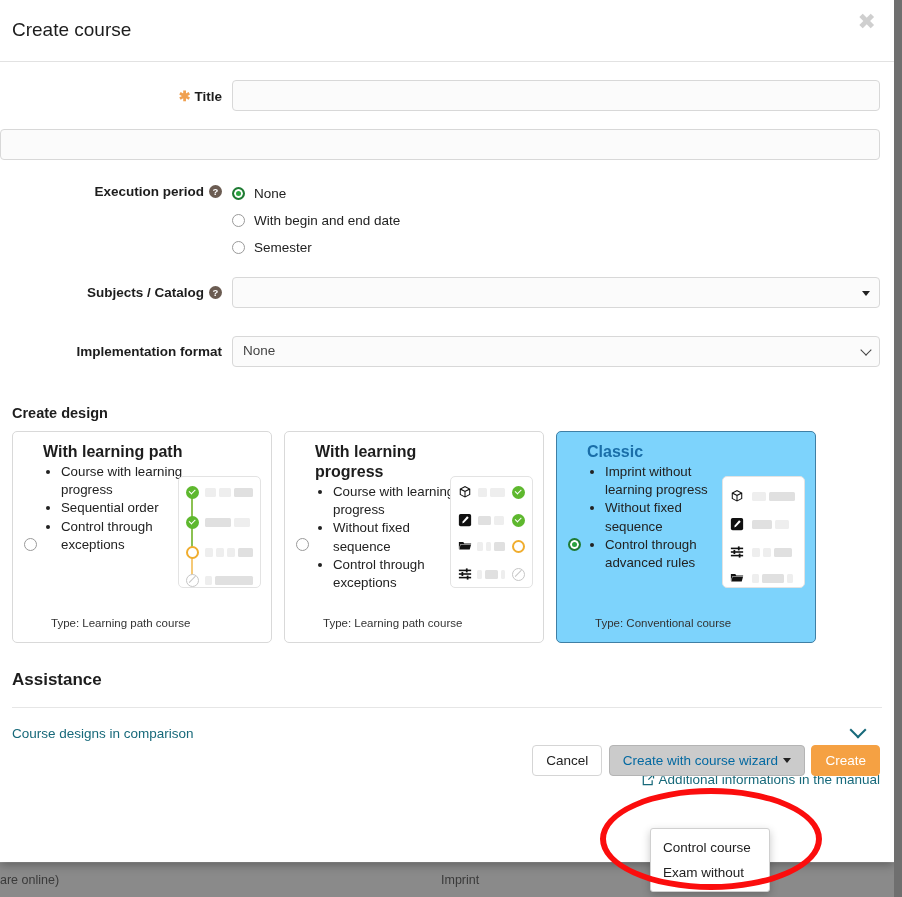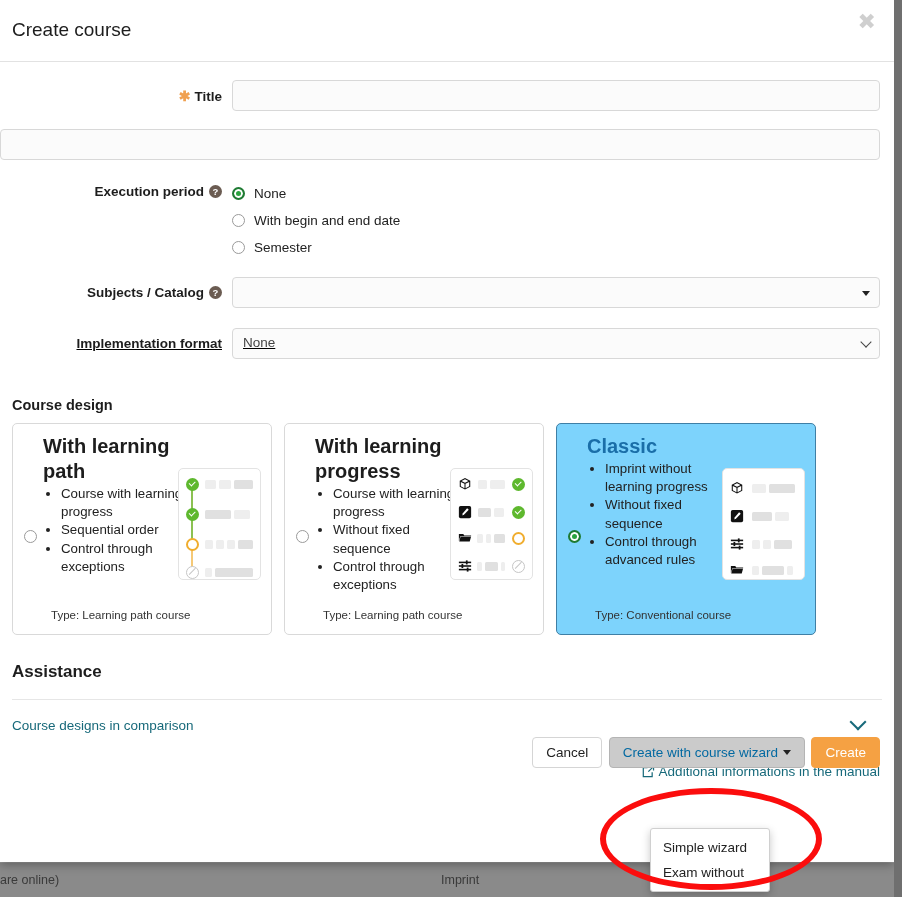--- a/index.html
+++ b/index.html
@@ -104,21 +104,21 @@
 
   
   .cards { display: flex; gap: 12px; padding: 0 12px; }
   .card {
     position: relative; width: 260px; height: 212px;
     border: 1px solid #d9d9d9; border-radius: 5px; background: #fff;
   }
   .card.selected { border: 1px solid #3f7fa5; background: #7dd3fc; }
   .card-radio { position: absolute; left: 11px; top: 106px; }
   .card-inner { position: absolute; left: 30px; top: 10px; right: 8px; }
-  .card-title { font-size: 20px; font-weight: bold; color: #1d1d1d; width: 140px; line-height: 1.25; }
+  .card-title { font-size: 16px; font-weight: bold; color: #1d1d1d; width: 140px; line-height: 1.25; }
   .card.selected .card-title { color: #1a6ea8; }
   .card ul { margin: 1px 0 0 0; padding-left: 18px; width: 150px; }
   .card li { font-size: 13.3px; color: #222; line-height: 1.37; }
   .card-type {
     position: absolute; left: 38px; bottom: 10px; width: 150px;
     font-size: 11.5px; color: #333; line-height: 1.38;
   }
 
   
   .illus {
@@ -242,32 +242,32 @@
           <span>Subjects / Catalog</span><span class="help-icon">?</span>
         </div>
         <div class="f-ctrl">
           <div class="selectbox">
             <span></span>
             <span class="caret-tri"></span>
           </div>
         </div>
       </div>
 
-      <div class="form-row" style="margin-top:20px;text-decoration:underline;">
+      <div class="form-row" style="margin-top:28px;">
         <div class="f-label">Implementation format</div>
         <div class="f-ctrl">
           <div class="selectbox">
             <span>None</span>
             <span class="caret-chev"></span>
           </div>
         </div>
       </div>
 
       <div style="margin-top:38px;">
-        <div class="section-h">Course design</div>
+        <div class="section-h">Create design</div>
 
         <div class="cards">
 
           <div class="card">
             <span class="radio card-radio"></span>
             <div class="card-inner">
               <div class="card-title">With learning path</div>
               <ul>
                 <li>Course with learning progress</li>
                 <li>Sequential order</li>
@@ -440,21 +440,21 @@
         <span class="btn btn-wizard">
           <span>Create with course wizard</span><span class="tri-d"></span>
         </span>
         <span class="btn btn-create">Create</span>
       </div>
 
     </div>
   </div>
 
   <div class="dropdown-menu">
-    <div class="dd-item">Simple wizard</div>
+    <div class="dd-item">Control course</div>
     <div class="dd-item">Exam without</div>
   </div>
 
   <div class="annot-ellipse"></div>
 
   <div class="right-strip"></div>
 
 </div>
 
 </body></html>

